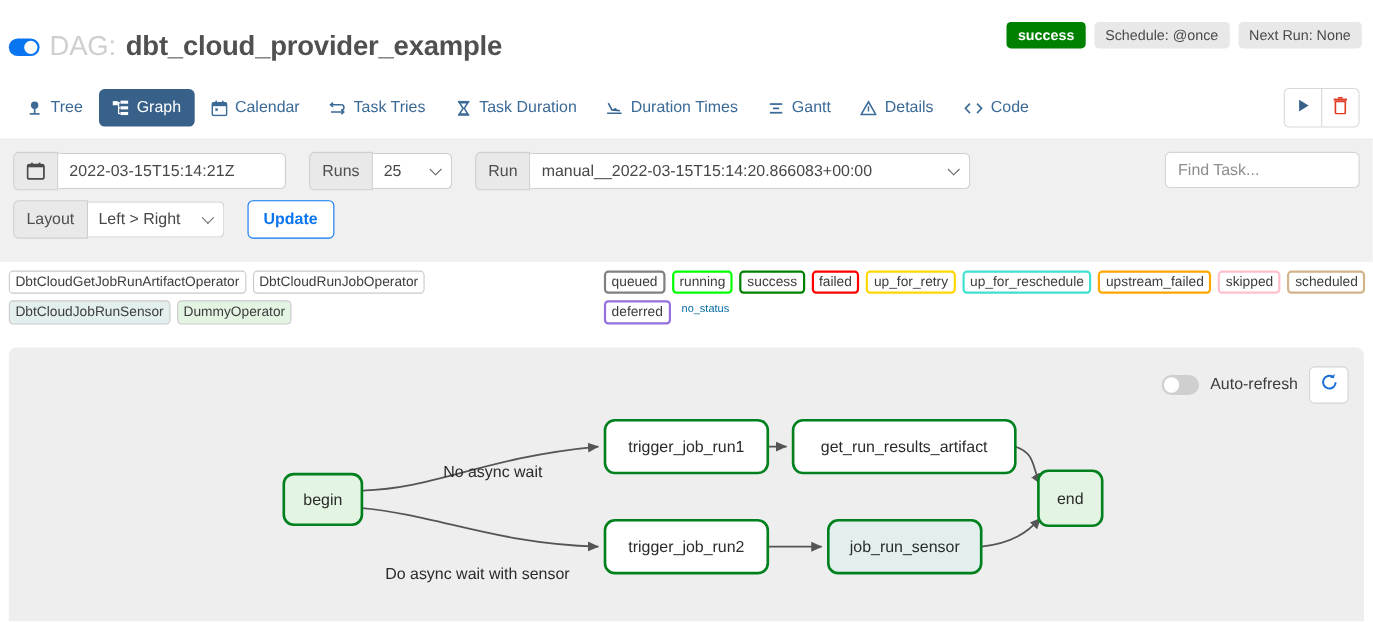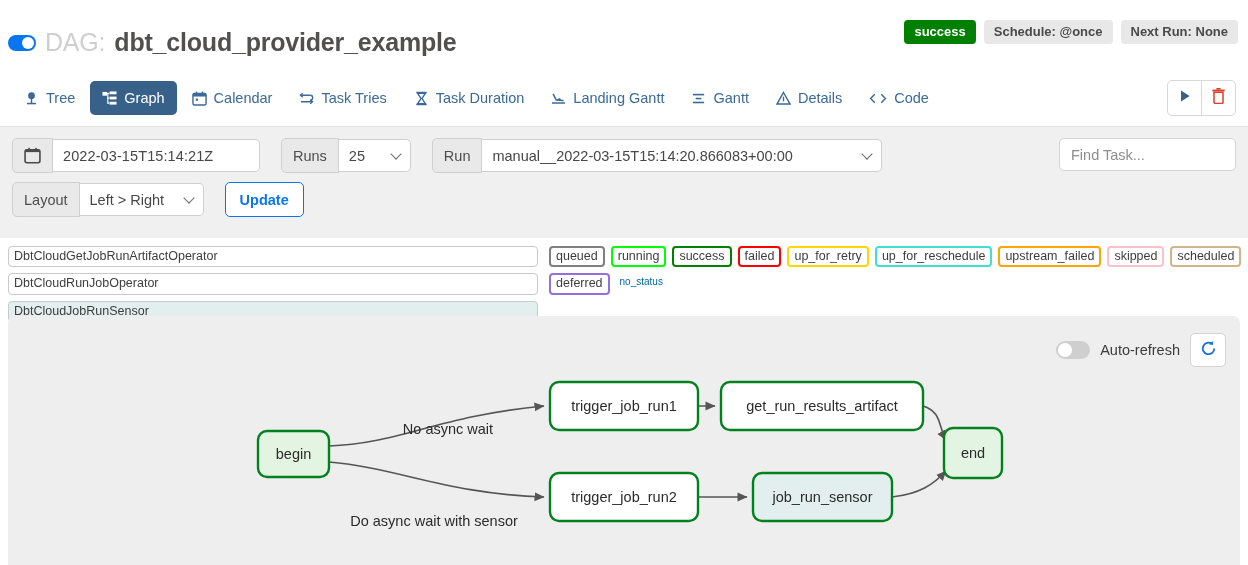--- a/index.html
+++ b/index.html
@@ -68,21 +68,20 @@
     gap: 8px;
     align-items: center;
   }
   .badge {
     font-size: 13px;
     padding: 4px 10px 5px;
     border-radius: 4px;
     background: #e8e8e8;
     color: #4b4b4b;
     white-space: nowrap;
-    font-weight: bold;
   }
   .badge.state-success {
     background: #008000;
     color: #ffffff;
     font-weight: bold;
   }
 
   
   .tabbar {
     position: relative;
@@ -233,21 +232,20 @@
     box-sizing: border-box;
   }
   .legend-ops {
     position: absolute;
     left: 8px;
     top: 8px;
     width: 530px;
     display: flex;
     flex-wrap: wrap;
     gap: 6px;
-    flex-direction: column;
   }
   .op-chip {
     font-size: 12.5px;
     border: 1px solid #c9c9c9;
     border-radius: 4px;
     padding: 2px 5px 3px;
     color: #3d3d3d;
     background: #ffffff;
     line-height: 1.15;
     white-space: nowrap;
@@ -440,21 +438,21 @@
       <span>Task Duration</span>
     </div>
     <div class="tab">
       <span>
         <svg width="15" height="15" viewBox="0 0 16 16">
             <path d="M1 12.8 H15" stroke="#3b6a97" stroke-width="1.6"></path>
             <path d="M2.2 3 L5.6 9.6 L10.5 9.9 L13.4 10.3" stroke="#3b6a97" stroke-width="1.6" fill="none"></path>
             <path d="M5.2 9.3 L9.6 7.4 L10.6 9.9 Z" fill="#3b6a97"></path>
           </svg>
       </span>
-      <span>Landing Gantt</span>
+      <span>Duration Times</span>
     </div>
     <div class="tab">
       <span>
         <svg width="15" height="15" viewBox="0 0 16 16">
             <rect x="2" y="3" width="12" height="1.7" fill="#3b6a97"></rect>
             <rect x="5" y="7.2" width="6" height="1.7" fill="#3b6a97"></rect>
             <rect x="2" y="11.4" width="12" height="1.7" fill="#3b6a97"></rect>
           </svg>
       </span>
       <span>Gantt</span>

